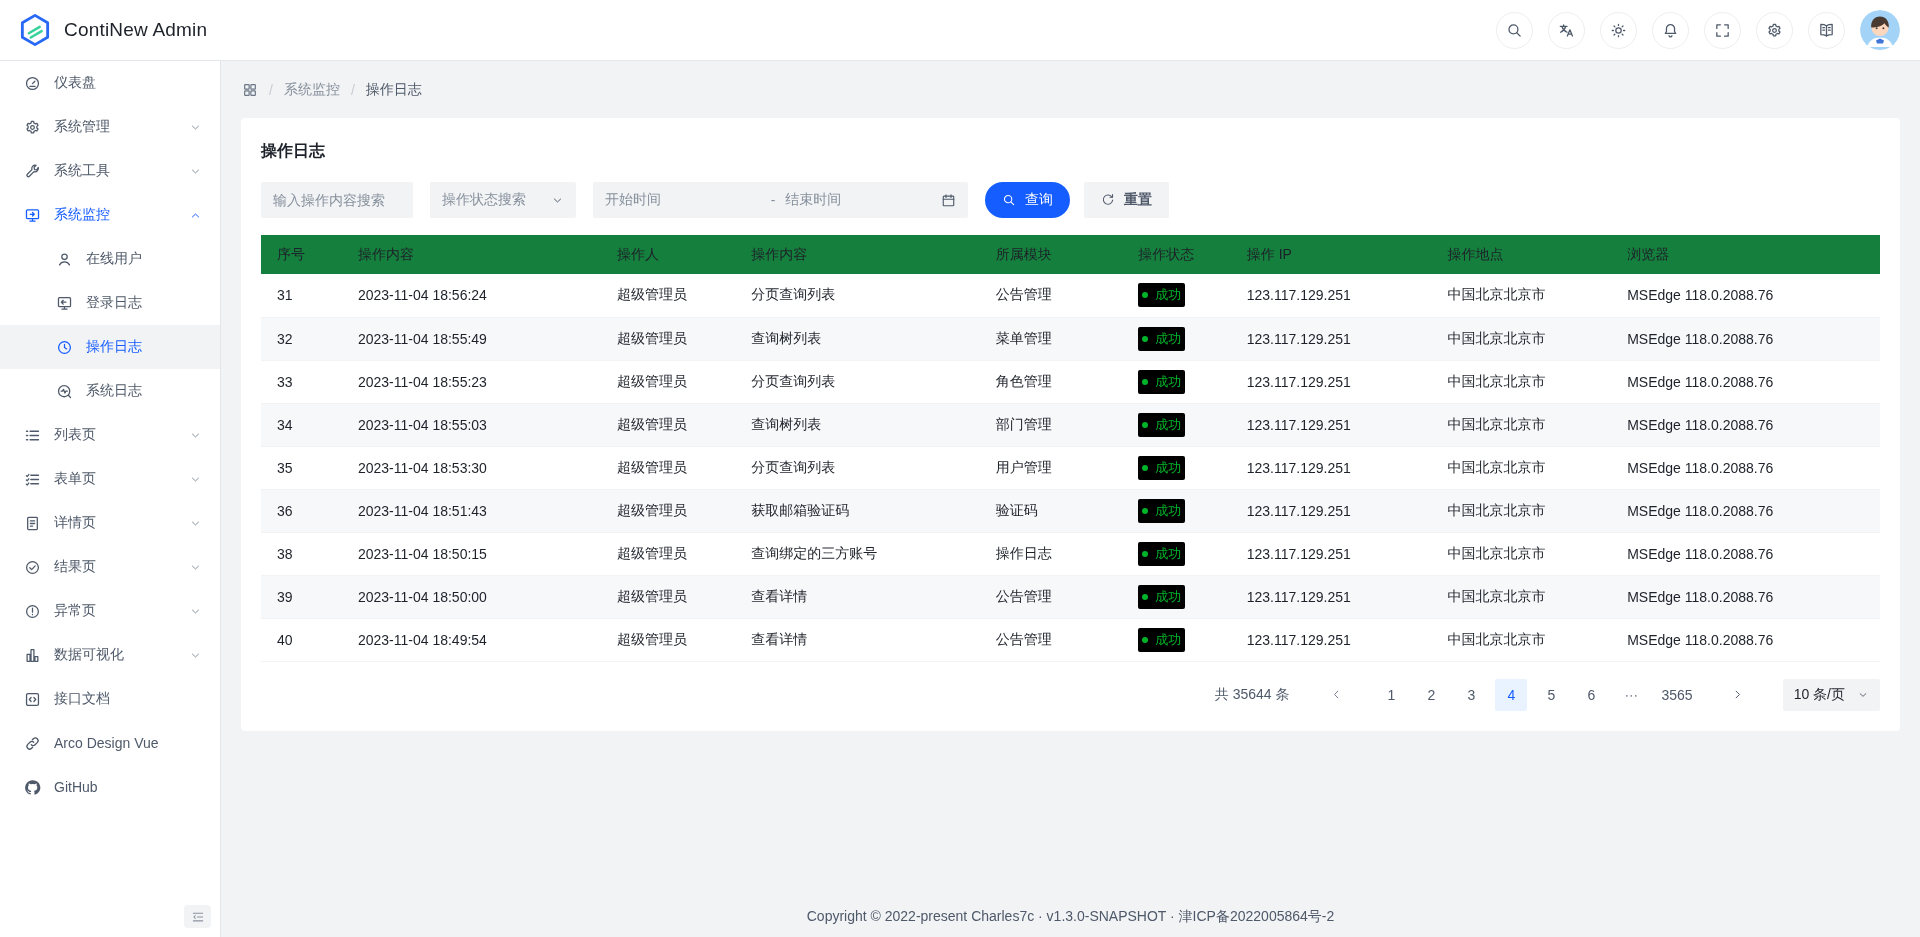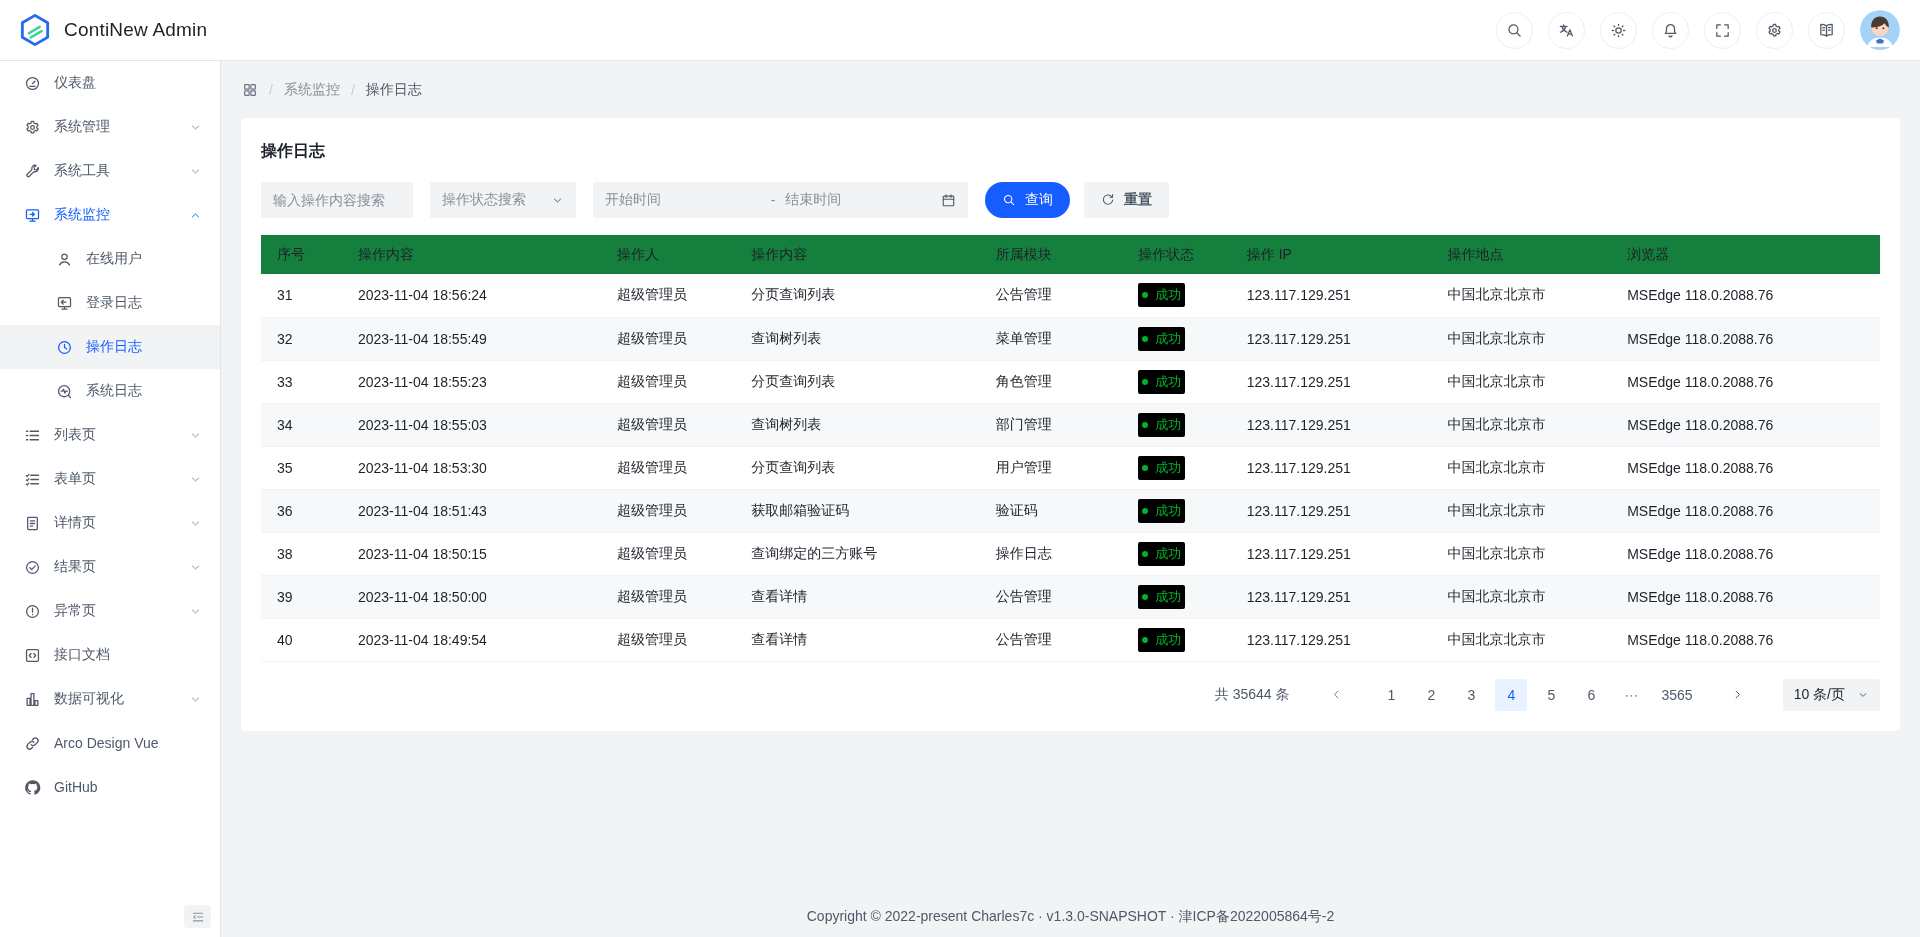--- a/index.html
+++ b/index.html
@@ -349,38 +349,38 @@
           <span class="menu-label">异常页</span>
           <span class="icon chev">
             <svg viewBox="0 0 24 24" fill="none" stroke="currentColor" stroke-width="1.8" stroke-linecap="round" stroke-linejoin="round">
               <path d="M6.3 9.3l5.7 5.4 5.7-5.4"></path>
             </svg>
           </span>
         </div>
         <div class="menu-item">
           <span class="icon">
             <svg viewBox="0 0 24 24" fill="none" stroke="currentColor" stroke-width="1.8" stroke-linecap="round" stroke-linejoin="round">
+              <path d="M4.4 20.2v-9.7h4.1v9.7zM9.9 20.2V3.8h4.1v16.4zM15.4 20.2v-6.7h4.1v6.7z"></path>
+            </svg>
+          </span>
+          <span class="menu-label">数据可视化</span>
+          <span class="icon chev">
+            <svg viewBox="0 0 24 24" fill="none" stroke="currentColor" stroke-width="1.8" stroke-linecap="round" stroke-linejoin="round">
+              <path d="M6.3 9.3l5.7 5.4 5.7-5.4"></path>
+            </svg>
+          </span>
+        </div>
+        <div class="menu-item">
+          <span class="icon">
+            <svg viewBox="0 0 24 24" fill="none" stroke="currentColor" stroke-width="1.8" stroke-linecap="round" stroke-linejoin="round">
               <rect x="3.6" y="3.6" width="16.8" height="16.8" rx="2"></rect>
               <path d="M10 9.2L7.5 12l2.5 2.8M14 9.2l2.5 2.8L14 14.8"></path>
             </svg>
           </span>
           <span class="menu-label">接口文档</span>
-        </div>
-        <div class="menu-item">
-          <span class="icon">
-            <svg viewBox="0 0 24 24" fill="none" stroke="currentColor" stroke-width="1.8" stroke-linecap="round" stroke-linejoin="round">
-              <path d="M4.4 20.2v-9.7h4.1v9.7zM9.9 20.2V3.8h4.1v16.4zM15.4 20.2v-6.7h4.1v6.7z"></path>
-            </svg>
-          </span>
-          <span class="menu-label">数据可视化</span>
-          <span class="icon chev">
-            <svg viewBox="0 0 24 24" fill="none" stroke="currentColor" stroke-width="1.8" stroke-linecap="round" stroke-linejoin="round">
-              <path d="M6.3 9.3l5.7 5.4 5.7-5.4"></path>
-            </svg>
-          </span>
         </div>
         <div class="menu-item">
           <span class="icon">
             <svg viewBox="0 0 24 24" fill="none" stroke="currentColor" stroke-width="1.8" stroke-linecap="round" stroke-linejoin="round">
               <path d="M10.2 13.8a3.8 3.8 0 0 0 5.4 0l3.1-3.1A3.8 3.8 0 1 0 13.3 5.3l-1.5 1.5"></path>
               <path d="M13.8 10.2a3.8 3.8 0 0 0-5.4 0l-3.1 3.1a3.8 3.8 0 1 0 5.4 5.4l1.5-1.5"></path>
             </svg>
           </span>
           <span class="menu-label">Arco Design Vue</span>
         </div>

